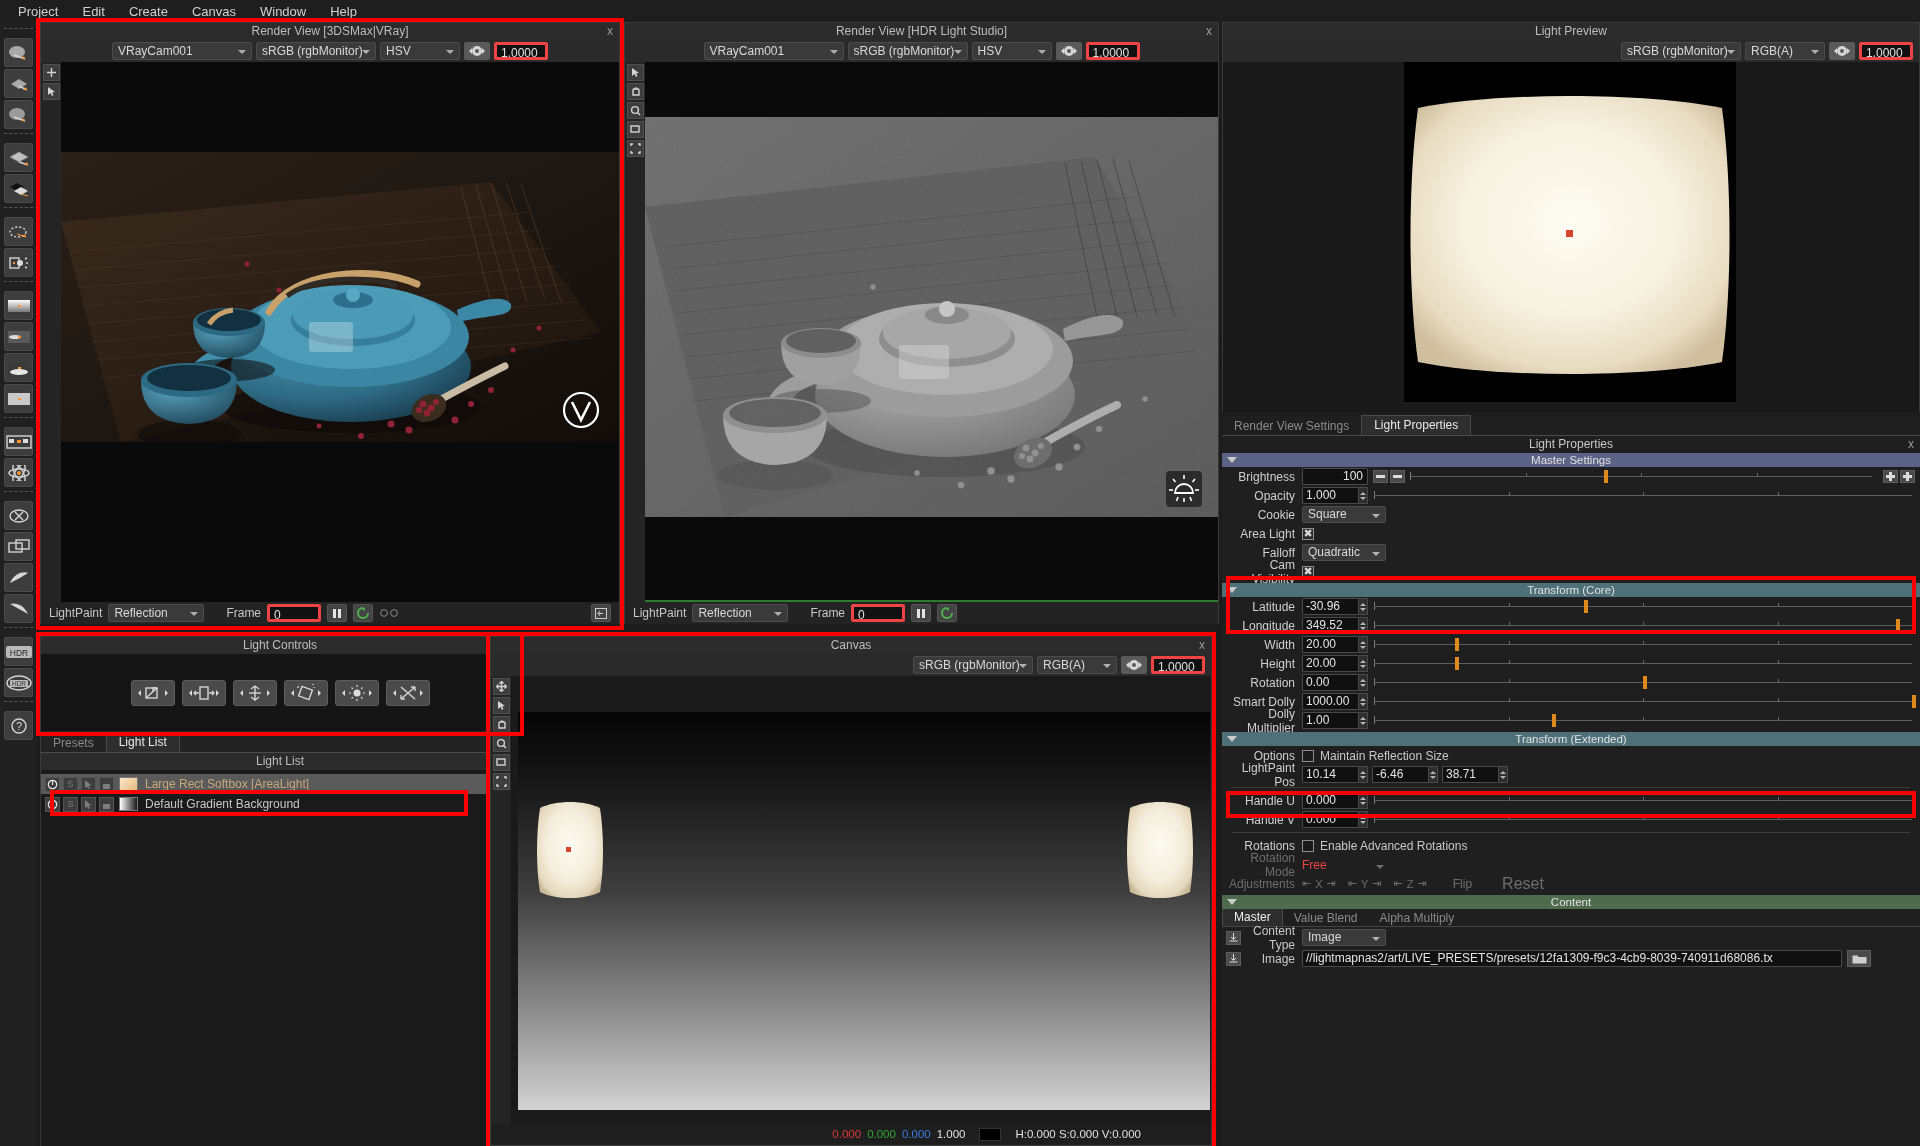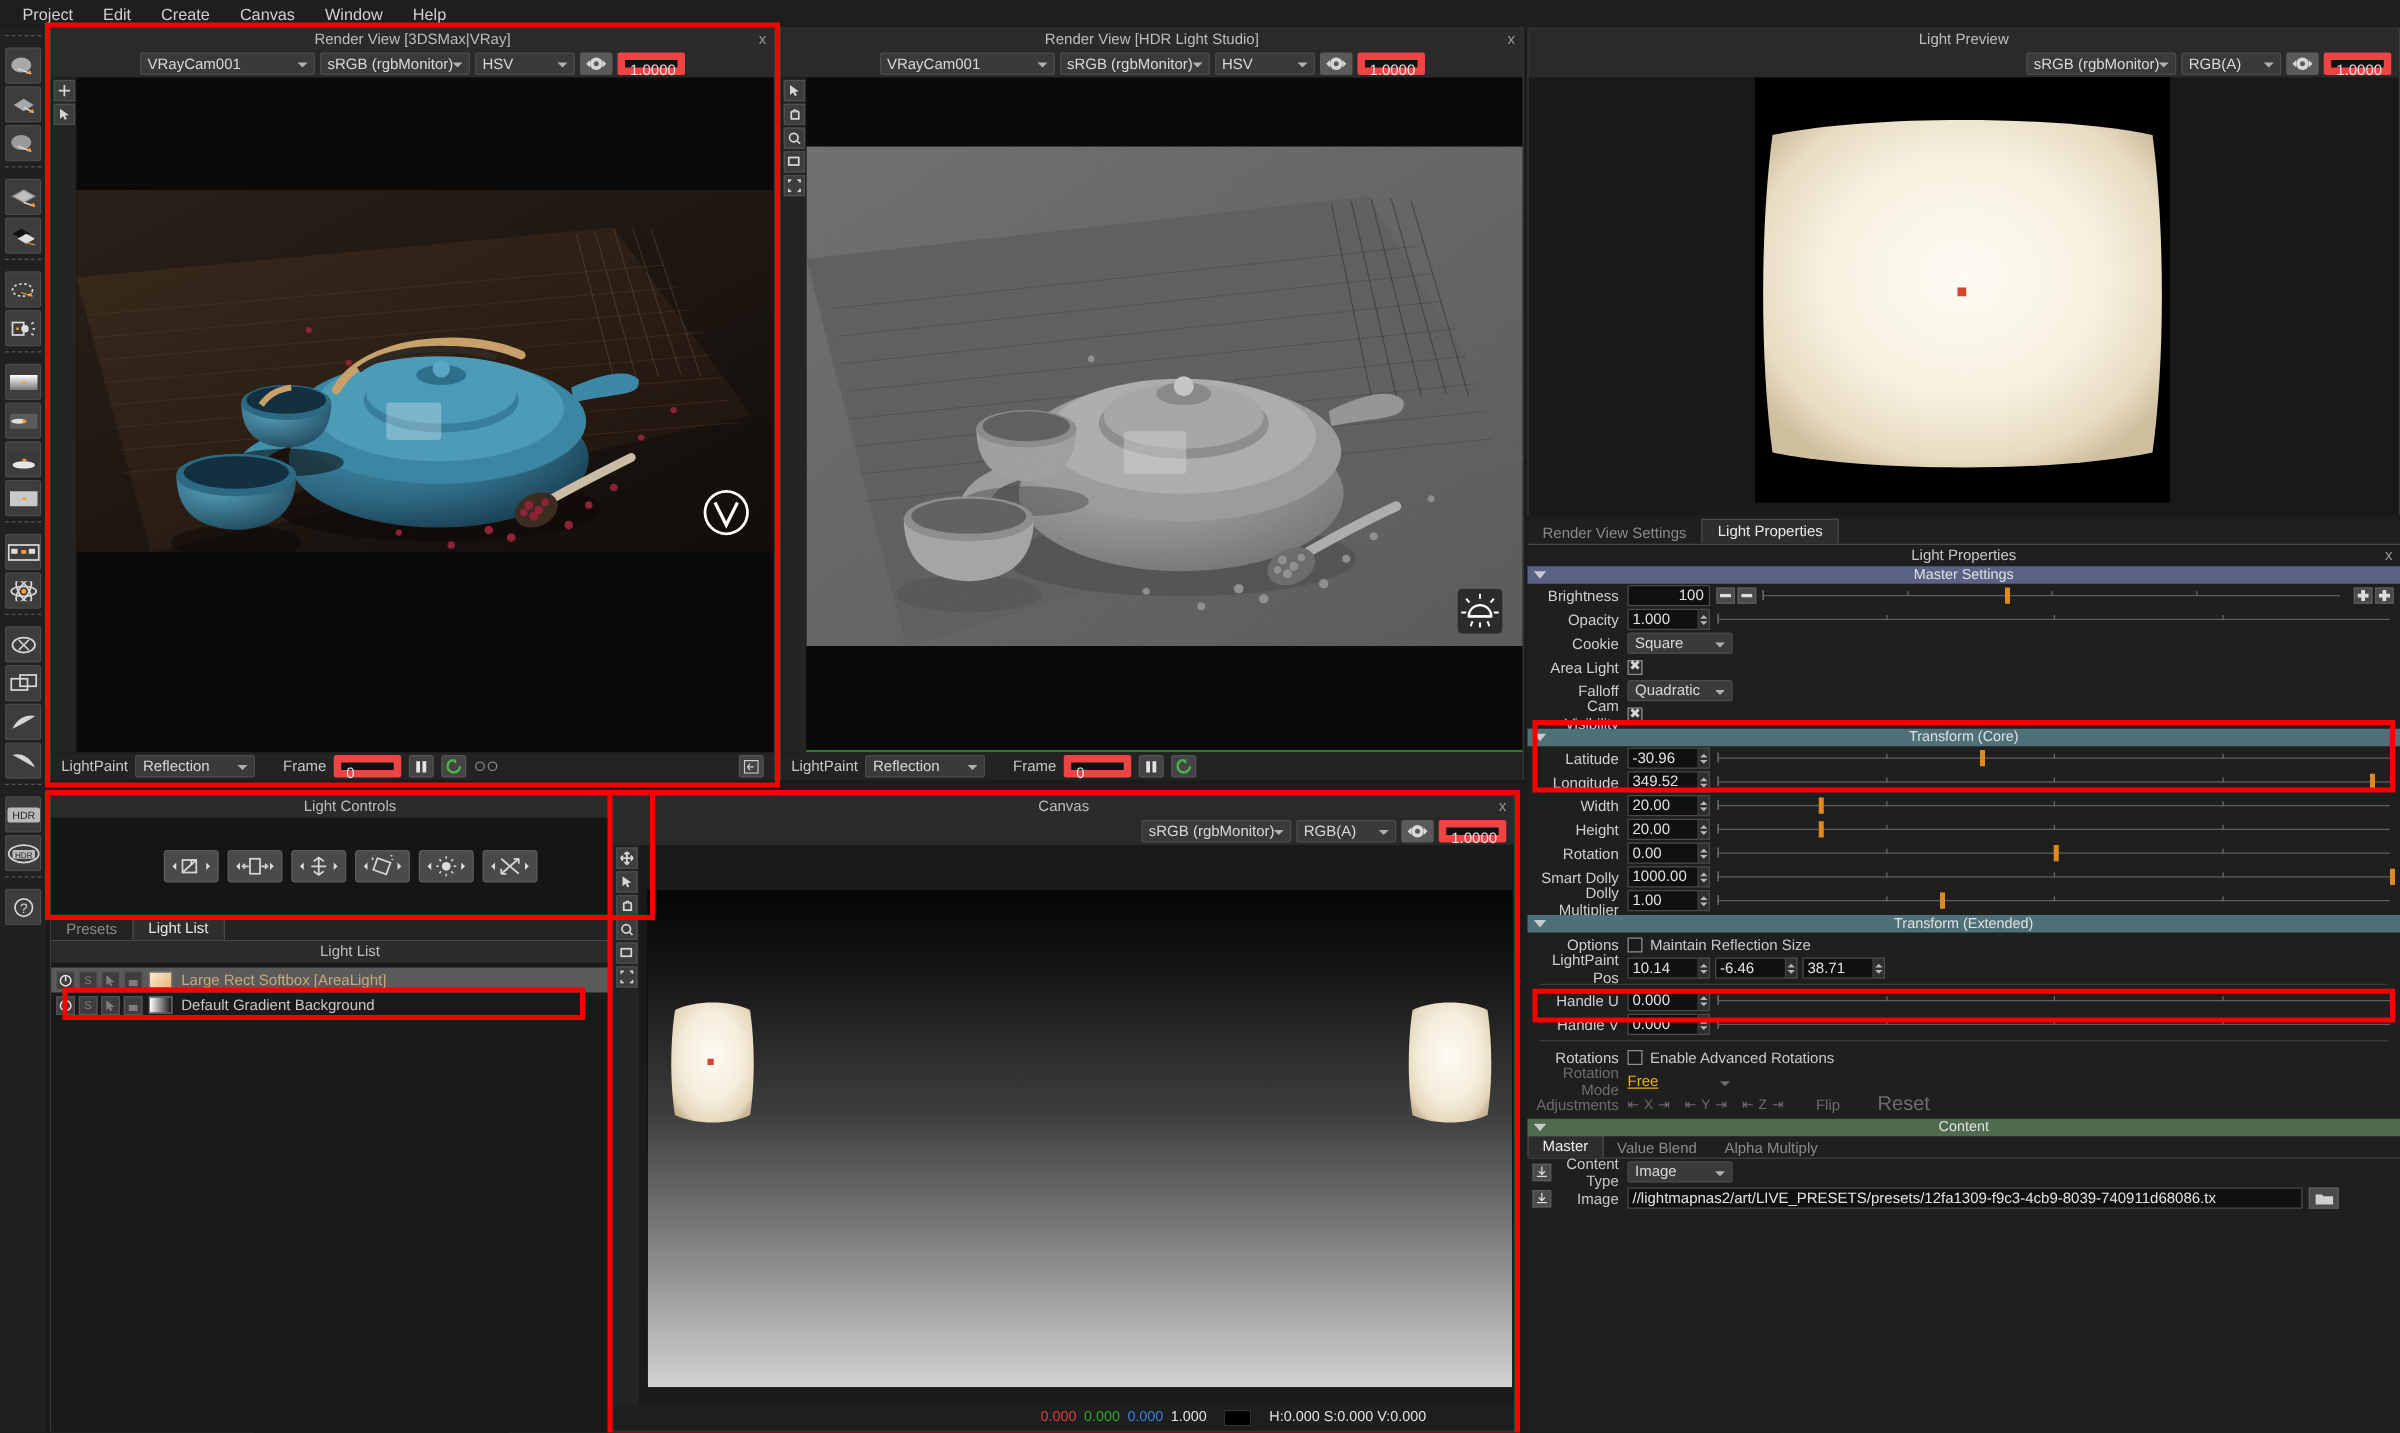--- a/index.html
+++ b/index.html
@@ -37,21 +37,21 @@
 
   
   .rv-bar { height:22px; background:#2a2a2a; display:flex; align-items:center;
             justify-content:center; gap:4px; padding:0 6px; }
   .combo { background:#3a3a3a; border:1px solid #4c4c4c; height:18px; line-height:16px;
            font-size:12px; color:#d8d8d8; padding:0 16px 0 5px; position:relative;
            border-radius:2px; white-space:nowrap; overflow:hidden; }
   .combo:after { content:""; position:absolute; right:5px; top:7px;
                  border-left:4px solid transparent; border-right:4px solid transparent;
                  border-top:4px solid #b0b0b0; }
-  .numbox { background:#111; border:6px solid #ef4444; height:18px; line-height:16px;
+  .numbox { background:#111; border:3px solid #ef4444; height:18px; line-height:16px;
             font-size:12px; color:#e0e0e0; padding:0 4px; border-radius:2px; }
   .apbtn { width:26px; height:18px; background:#5a5a5a; border-radius:2px;
            display:flex; align-items:center; justify-content:center; }
 
   .rv-body { position:relative; background:#0a0a0a; overflow:hidden; }
   .rv-side { position:absolute; left:0; top:0; width:20px; background:#242424;
              display:flex; flex-direction:column; align-items:center; padding-top:2px; }
   .sbtn { width:17px; height:17px; background:#3d3d3d; border:1px solid #4f4f4f;
           margin-bottom:2px; display:flex; align-items:center; justify-content:center; }
 
@@ -1112,21 +1112,21 @@
       </div>
     </div>
     <div class="divline"></div>
     <div class="prow">
       <div class="plabel">Rotations</div>
       <div class="chk empty"></div>
       <span style="margin-left:6px;font-size:12px;">Enable Advanced Rotations</span>
     </div>
     <div class="prow">
       <div class="plabel dim">Rotation Mode</div>
-      <div style="width:84px; font-size:12px; color:#eab308; position:relative;text-decoration:underline;">
+      <div style="width:84px; font-size:12px; color:#ef4444; position:relative;">
         <span>Free</span>
         <i style="position:absolute;right:2px;top:7px;border-left:4px solid transparent;border-right:4px solid transparent;border-top:4px solid #6d6d6d;"></i>
       </div>
     </div>
     <div class="prow">
       <div class="plabel dim">Adjustments</div>
       <div style="display:flex; gap:4px; align-items:center; color:#6d6d6d; font-size:11px;">
         <span>⇤</span>
         <span>X</span>
         <span>⇥</span>

